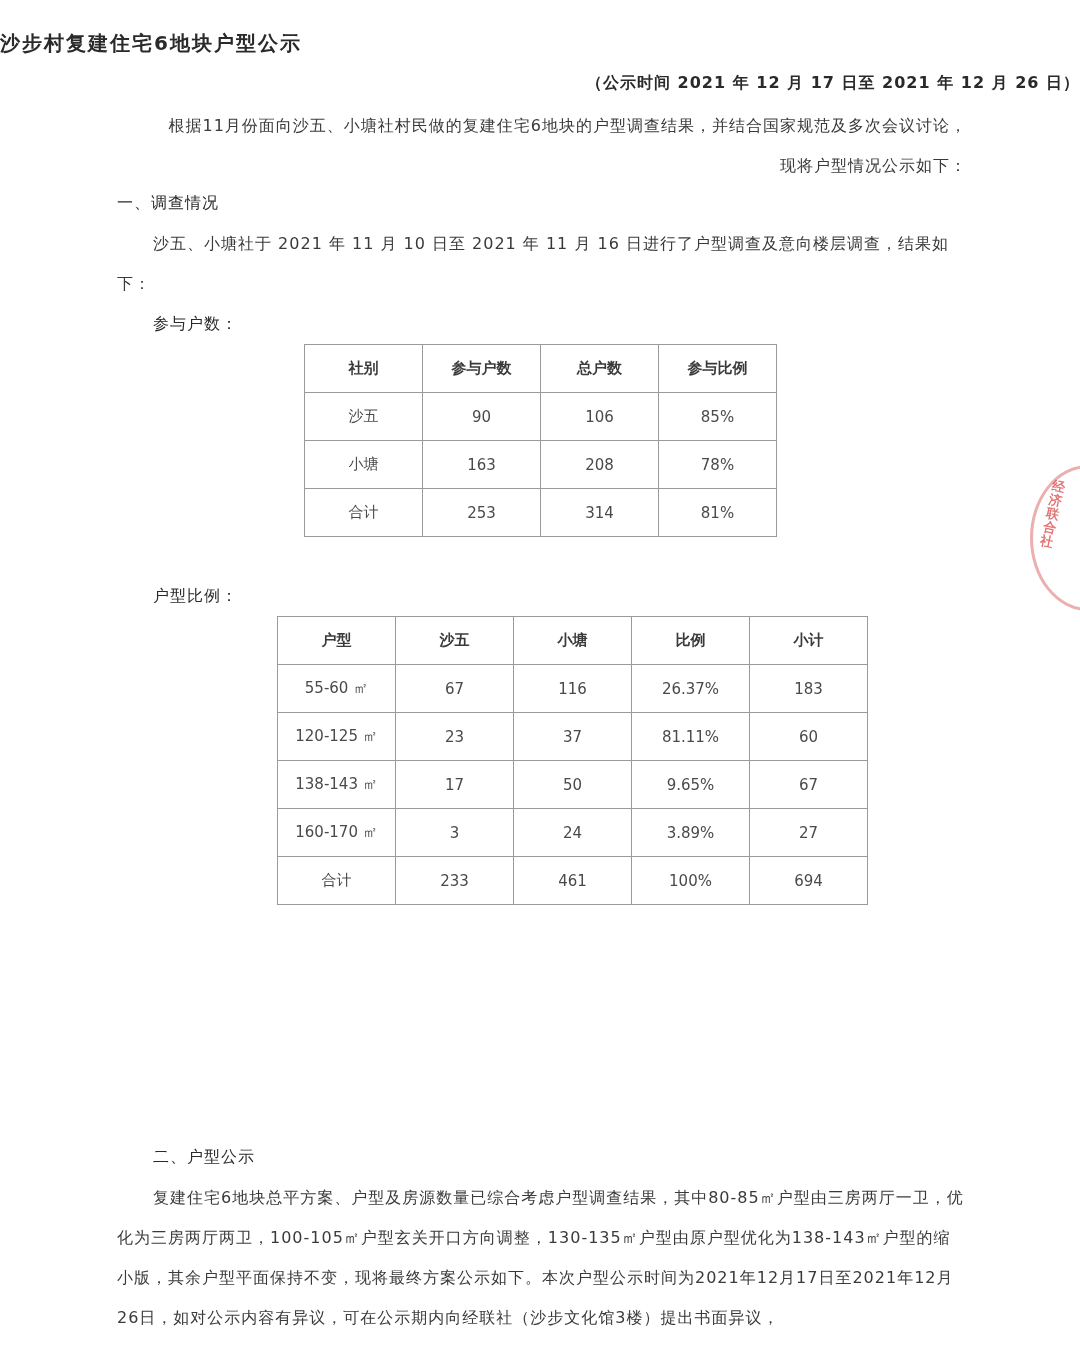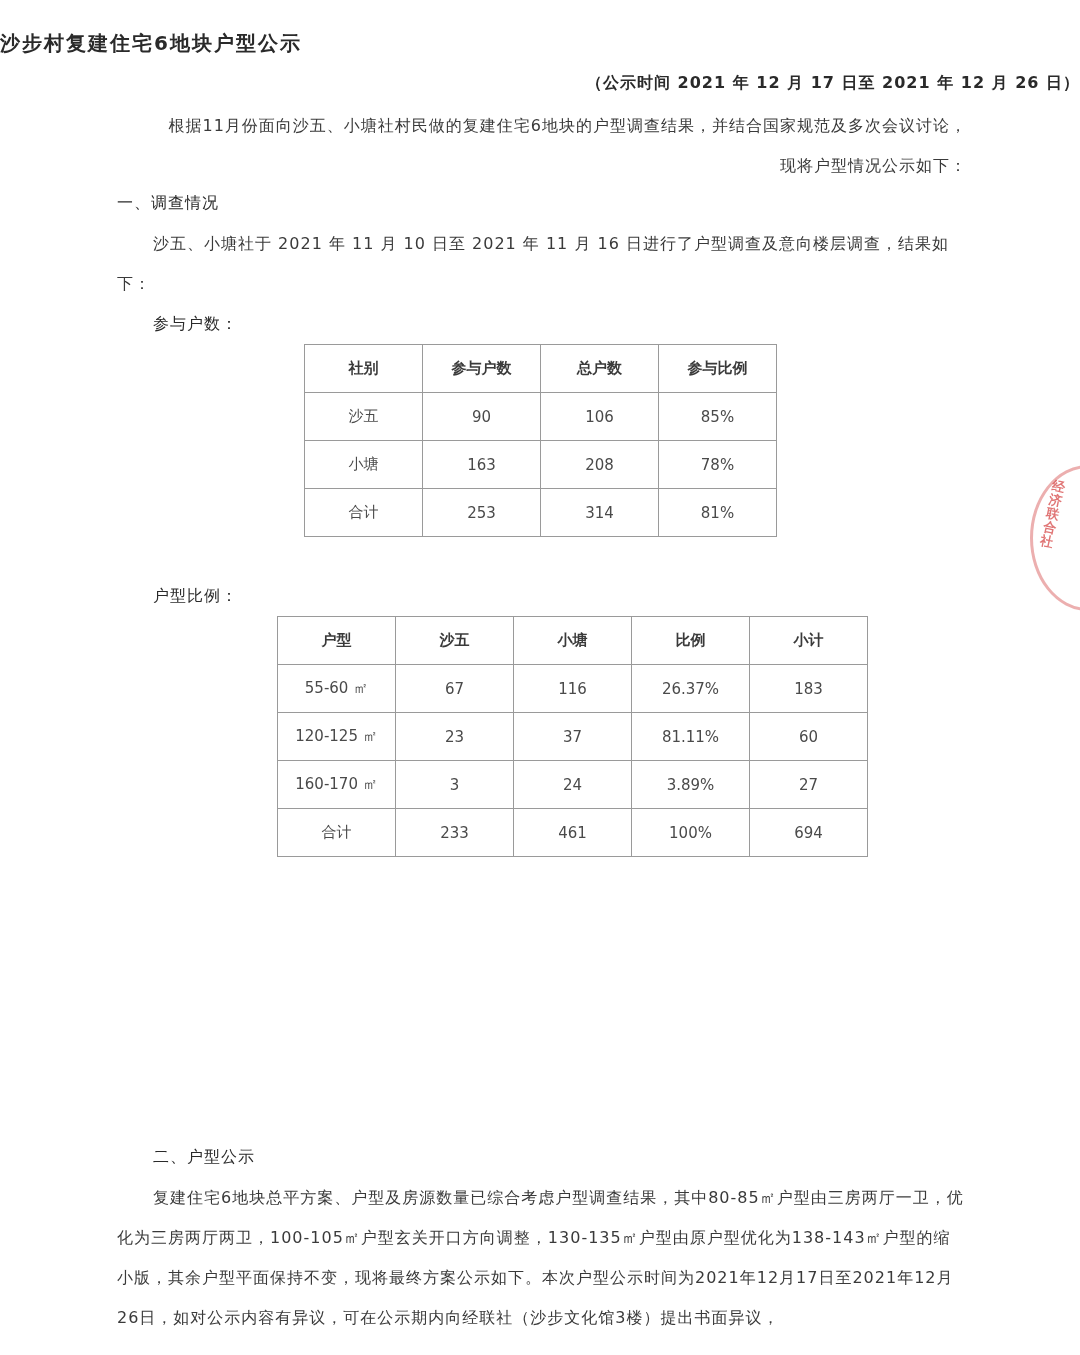--- a/index.html
+++ b/index.html
@@ -105,20 +105,27 @@
     <td>183</td>
   </tr>
   <tr>
     <td class="c0">120-125 ㎡</td>
     <td>23</td>
     <td>37</td>
     <td>81.11%</td>
     <td>60</td>
   </tr>
   <tr>
+    <td class="c0">138-143 ㎡</td>
+    <td>17</td>
+    <td>50</td>
+    <td>9.65%</td>
+    <td>67</td>
+  </tr>
+  <tr>
     <td class="c0">160-170 ㎡</td>
     <td>3</td>
     <td>24</td>
     <td>3.89%</td>
     <td>27</td>
   </tr>
   <tr>
     <td class="c0">合计</td>
     <td>233</td>
     <td>461</td>

